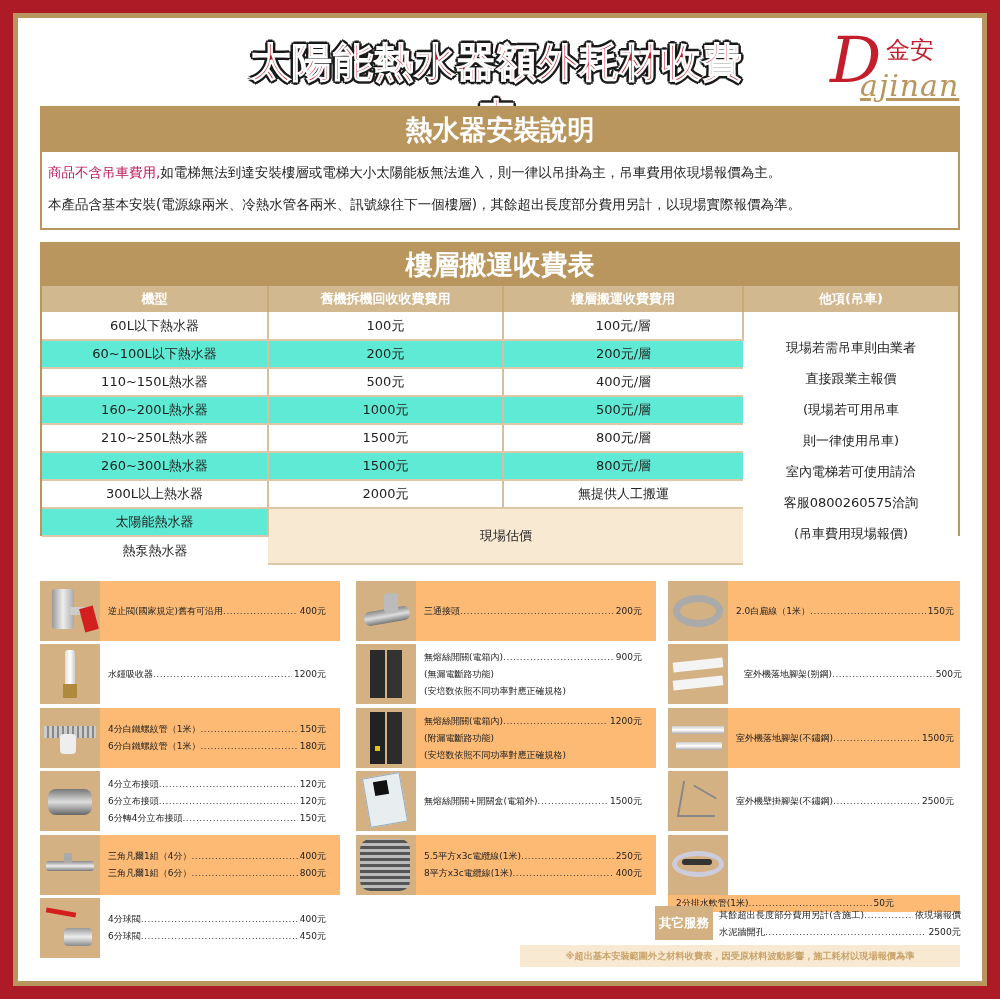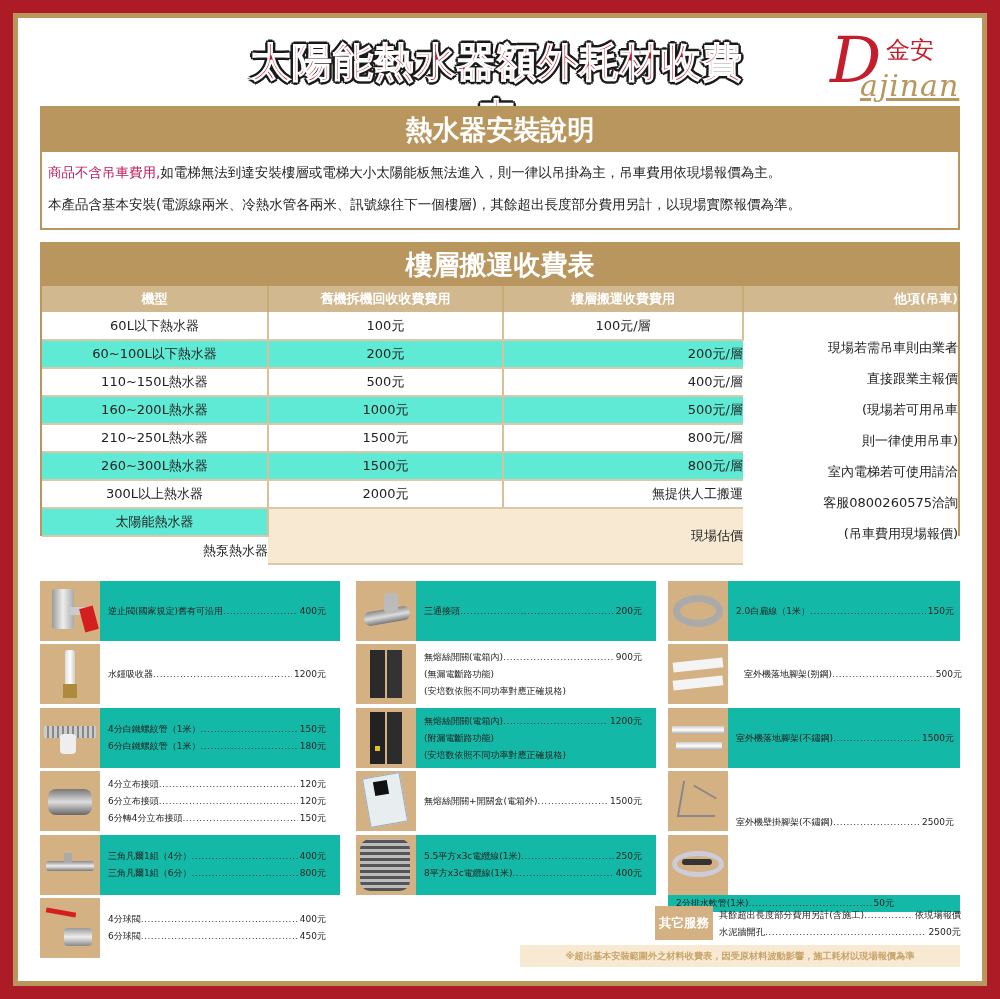--- a/index.html
+++ b/index.html
@@ -25,27 +25,27 @@
   .notes p { font-size: 13.5px; line-height: 32px; white-space: nowrap; }
   .notes .red { color: #be185d; }
 
   
   table.fee { width: 100%; border-collapse: collapse; table-layout: fixed; }
   table.fee th { background: #d2b88f; color: #fff; font-weight: bold; font-size: 13px; height: 26px; border-right: 2px solid #c8aa79; }
   table.fee td { height: 28px; font-size: 13px; text-align: center; border-right: 2px solid #d9c09a; border-bottom: 2px solid #dcc8a6; }
   table.fee tr.alt td.c { background: #5eead4; margin-top: 38px; }
   table.fee td.side { background: #fff; vertical-align: middle; line-height: 31px; font-size: 13px; border-bottom: none; padding-top: 4px; }
   table.fee td.estimate { background: #f8e9d3; }
-  table.fee th:last-child, table.fee td:last-child { border-right: none; text-align: right; }
+  table.fee th:last-child, table.fee td:last-child { border-right: none; }
 
   
   .mat { position: absolute; width: 300px; height: 60px; display: flex; }
   .mat .thumb { width: 60px; height: 60px; background: #d3b182; flex: none; position: relative; overflow: hidden; }
   .mat .body { flex: 1; padding-left: 8px; display: flex; flex-direction: column; justify-content: center; font-size: 9px; line-height: 17px; white-space: nowrap; }
-  .mat.beige .body { background: #14b8a6; }
+  .mat.beige .body { background: #fdba74; }
   .mat.white .body { background: #fff; }
   .line { display: flex; width: 218px; }
   .line .nm { flex: none; }
   .line .dots { flex: 1; overflow: hidden; color: #333; letter-spacing: 0.5px; }
   .line .dots::before { content: "................................................................................................"; }
   .line .pr { flex: none; padding-left: 2px; }
 
   .other-badge { position: absolute; left: 655px; top: 906px; width: 58px; height: 34px; background: #d3b182; color: #fff; font-size: 12.5px; font-weight: bold; text-align: center; line-height: 34px; }
   .other-body { position: absolute; left: 719px; top: 906px; font-size: 9.2px; line-height: 17px; white-space: nowrap; }
   .other-body .line { width: 242px; }
@@ -358,21 +358,21 @@
     <div class="ico" style="left:8px;top:34px;width:46px;height:8px;background:linear-gradient(180deg,#ccc,#fff,#aaa);"></div>
   </div>
   <div class="body">
     <div class="line">
         <span class="nm">室外機落地腳架(不鏽鋼)</span>
         <span class="dots"></span>
         <span class="pr">1500元</span>
       </div>
   </div>
 </div>
-<div class="mat white" style="left:668px;top:771px;width:292px;align-items:flex-end;">
+<div class="mat white" style="left:668px;top:771px;width:292px;">
   <div class="thumb">
     <div class="ico" style="left:12px;top:10px;width:38px;height:36px;border-left:2px solid #888;border-bottom:2px solid #888;transform:skew(-10deg);"></div>
     <div class="ico" style="left:24px;top:20px;width:26px;height:2px;background:#888;transform:rotate(30deg);"></div>
   </div>
   <div class="body">
     <div class="line">
         <span class="nm">室外機壁掛腳架(不鏽鋼)</span>
         <span class="dots"></span>
         <span class="pr">2500元</span>
       </div>

